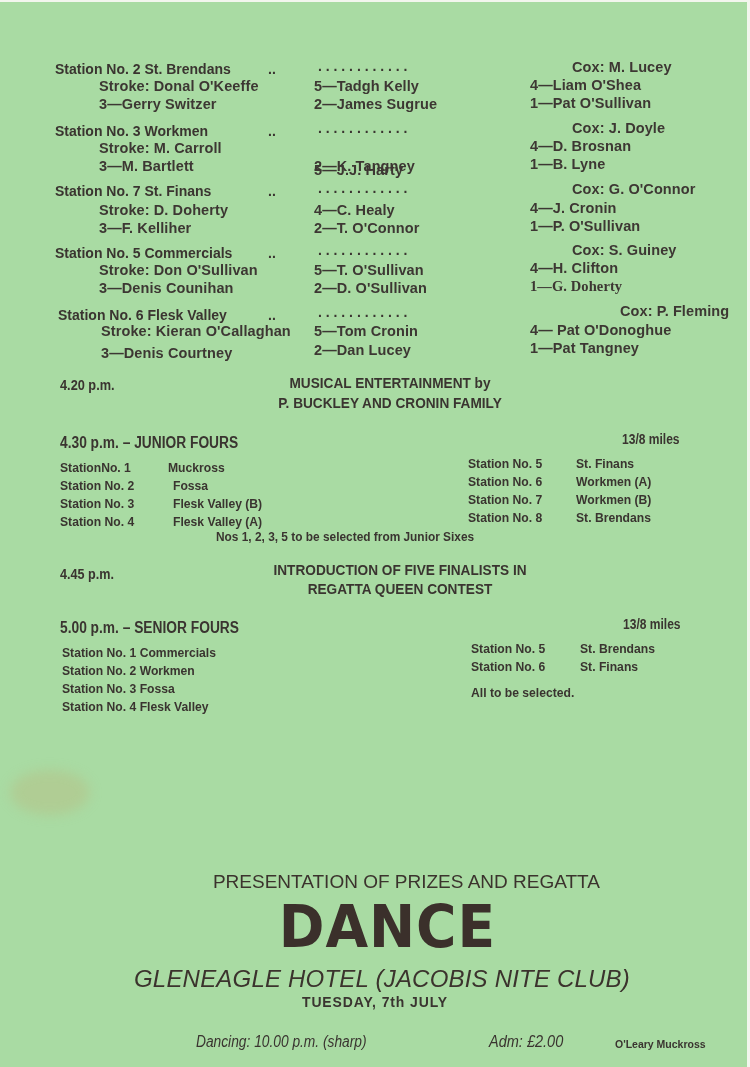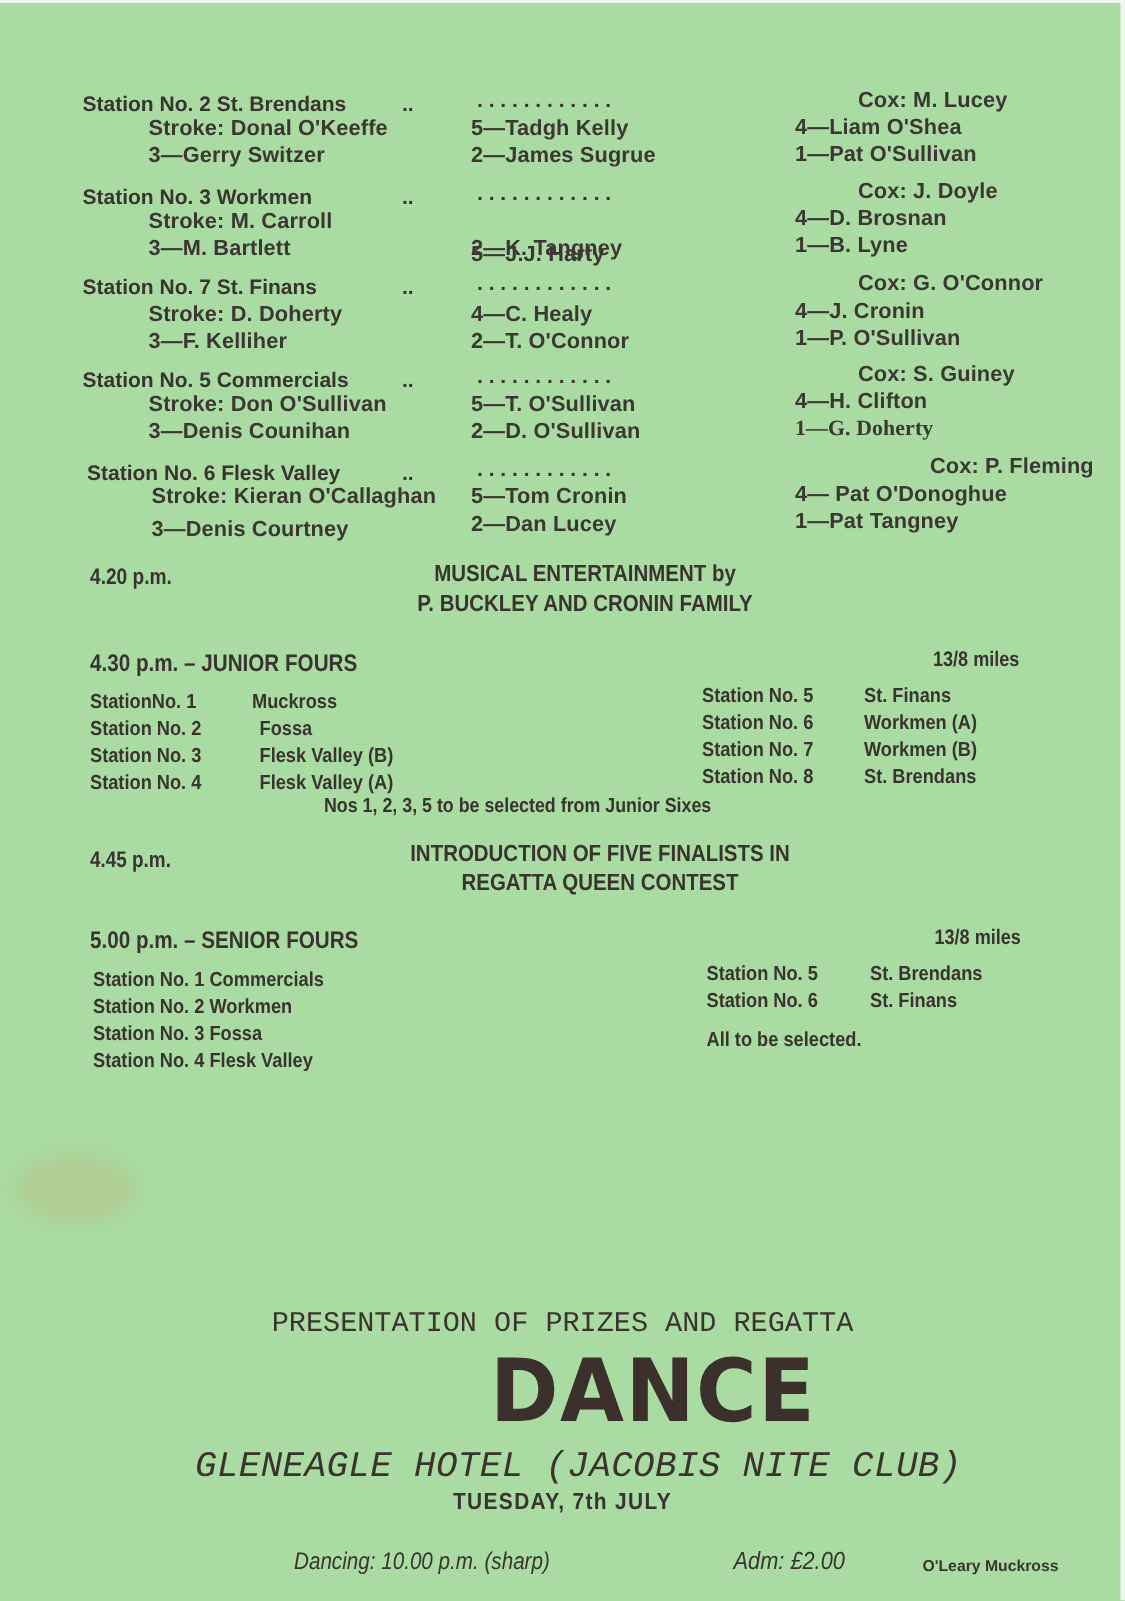--- a/index.html
+++ b/index.html
@@ -17,21 +17,21 @@
   .stain {
     position: absolute; left: 10px; top: 770px; width: 80px; height: 45px;
     background: rgba(190,180,120,0.35); border-radius: 50%; filter: blur(6px);
   }
   .abs { position: absolute; white-space: nowrap; }
   .sans { font-family: "Liberation Sans", sans-serif; font-weight: bold; font-size: 14px; }
   .sansn { font-family: "Liberation Sans", sans-serif; font-size: 14.5px; font-weight: bold; letter-spacing: 0.1px; color:#3d3733; }
   .cond { font-family: "Liberation Sans", sans-serif; font-weight: bold; font-size: 15px; transform-origin: left top; }
   .dots { letter-spacing: 0; }
   .center { text-align: center; }
-  .serif { font-family: Liberation Mono, monospace; }
+  .serif { font-family: Liberation Sans, sans-serif; text-align: right; }
   .dance {
     font-family: "DejaVu Sans", sans-serif; font-weight: bold; font-size: 58px;
     letter-spacing: 1px; color: #3b302b; transform: scaleX(0.95);
   }
 </style>
 </head>
 <body>
 
 <div class="page">
   <div class="stain"></div>
@@ -149,21 +149,21 @@
 
     <div class="abs cond" style="left:471px;top:641px;font-size:13.5px;transform:scaleX(0.9);">Station No. 5</div>
     <div class="abs cond" style="left:580px;top:641px;font-size:13.5px;transform:scaleX(0.9);">St. Brendans</div>
     <div class="abs cond" style="left:471px;top:659px;font-size:13.5px;transform:scaleX(0.9);">Station No. 6</div>
     <div class="abs cond" style="left:580px;top:659px;font-size:13.5px;transform:scaleX(0.9);">St. Finans</div>
     <div class="abs cond" style="left:471px;top:685px;font-size:13.5px;transform:scaleX(0.9);">All to be selected.</div>
   </div>
 
   <div>
     <div class="abs serif center" style="left:150px;top:871px;width:450px;font-size:19px;color:#3b332d;">PRESENTATION OF PRIZES AND REGATTA</div>
-    <div class="abs center" style="left:200px;top:893px;width:350px;text-align:right;">
+    <div class="abs center" style="left:212px;top:893px;width:350px;">
       <span class="dance" style="display:inline-block;">DANCE</span>
     </div>
     <div class="abs serif center" style="left:130px;top:965px;width:500px;font-size:24px;font-style:italic;color:#3b332d;letter-spacing:0.2px;">GLENEAGLE HOTEL (JACOBIS NITE CLUB)</div>
     <div class="abs cond center" style="left:250px;top:993px;width:250px;font-size:15.5px;letter-spacing:1px;transform:scaleX(0.9);transform-origin:center top;">TUESDAY, 7th JULY</div>
     <div class="abs cond" style="left:196px;top:1033px;font-size:16px;font-style:italic;font-weight:normal;transform:scaleX(0.86);">Dancing: 10.00 p.m. (sharp)</div>
     <div class="abs cond" style="left:489px;top:1032px;font-size:16.5px;font-style:italic;font-weight:normal;transform:scaleX(0.88);">Adm: £2.00</div>
     <div class="abs cond" style="left:615px;top:1038px;font-size:10.5px;">O'Leary Muckross</div>
   </div>
 </div>
 

